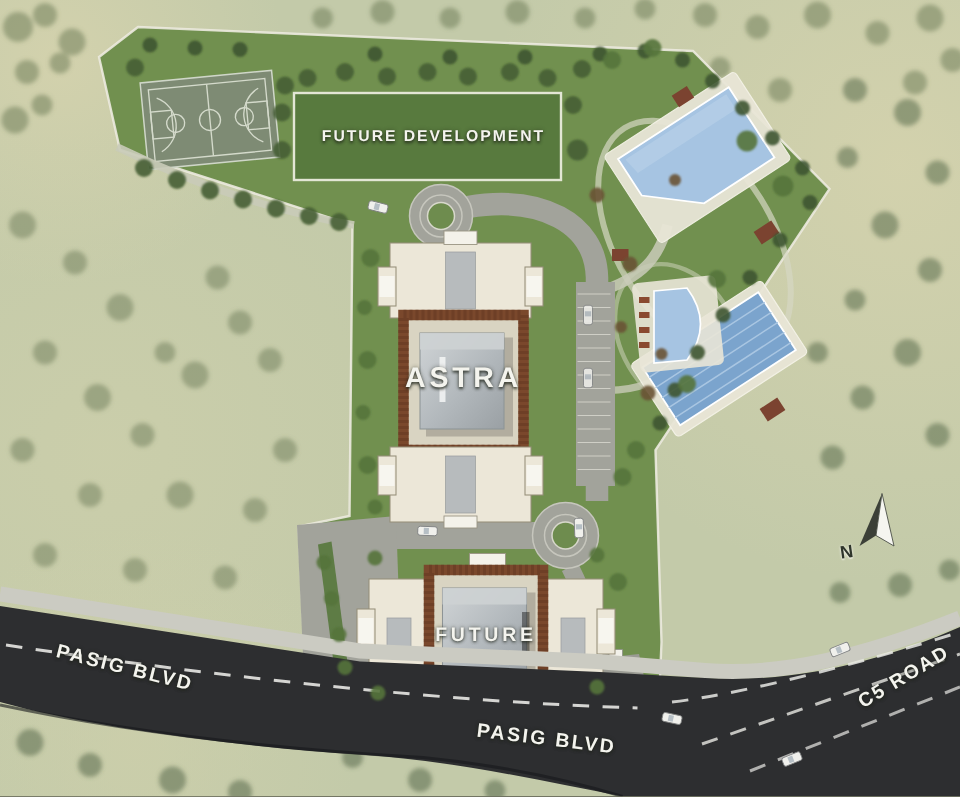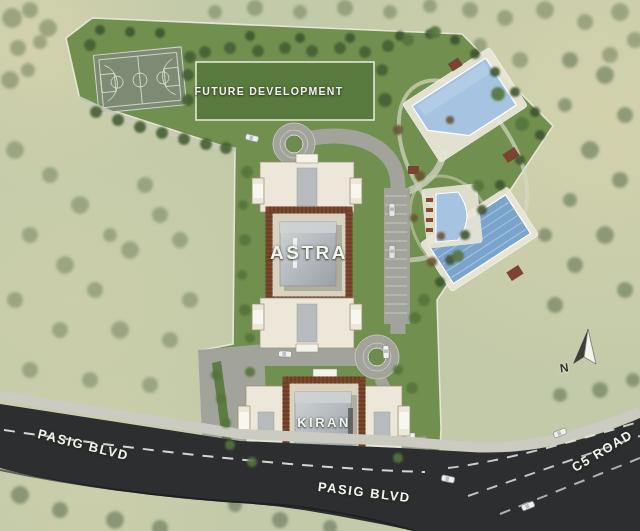--- a/index.html
+++ b/index.html
@@ -7,21 +7,21 @@
     position:relative;width:640px;height:531px;overflow:hidden;
     font-family:"Liberation Sans",sans-serif;background:#c3caa9;
   }
   .stage svg{position:absolute;left:0;top:0;}
   .lbl{
     position:absolute;color:#f4f4ee;font-weight:bold;white-space:nowrap;
     text-shadow:0 1px 2px rgba(30,35,25,.8),0 0 3px rgba(30,35,25,.45);
     pointer-events:none;
   }
   .lbl.box{display:flex;align-items:center;justify-content:center;}
-  #lbl-future{left:180px;top:62px;width:178px;height:58px;font-size:10.5px;letter-spacing:1.3px;}
+  #lbl-future{left:200px;top:62px;width:178px;height:58px;font-size:10.5px;letter-spacing:1.3px;}
   #lbl-astra {left:280px;top:221px;width:58px;height:64px;font-size:19px;letter-spacing:2.5px;}
   #lbl-kiran {left:295px;top:391px;width:58px;height:62px;font-size:13px;letter-spacing:2.5px;}
   #lbl-pasig-w{left:38px;top:426px;font-size:13px;letter-spacing:1.6px;transform:rotate(14deg);transform-origin:left center;}
   #lbl-pasig-s{left:318px;top:479px;font-size:13px;letter-spacing:1.6px;transform:rotate(7deg);transform-origin:left center;}
   #lbl-c5    {left:573px;top:461px;font-size:13px;letter-spacing:1.4px;transform:rotate(-31deg);transform-origin:left center;}
   #lbl-n{
     left:560px;top:361px;font-size:12px;color:#2f352b;transform:rotate(-8deg);
     text-shadow:0 0 2px rgba(245,245,235,.95),0 1px 1px rgba(245,245,235,.8);
   }
 </style>
@@ -398,18 +398,18 @@
   </g>
 
   <g>
     <polygon points="588,329 573,364 584,357" fill="#3c4038"></polygon>
     <polygon points="588,329 584,357 596,364" fill="#f5f5f0" stroke="#4a4e46" stroke-width="0.6"></polygon>
   </g>
 </svg>
 
   <div class="lbl box" id="lbl-future">FUTURE DEVELOPMENT</div>
   <div class="lbl box" id="lbl-astra">ASTRA</div>
-  <div class="lbl box" id="lbl-kiran">KIRAN</div>
+  <div class="lbl box" id="lbl-kiran">FUTURE</div>
   <div class="lbl" id="lbl-pasig-w">PASIG BLVD</div>
   <div class="lbl" id="lbl-pasig-s">PASIG BLVD</div>
   <div class="lbl" id="lbl-c5">C5 ROAD</div>
   <div class="lbl" id="lbl-n">N</div>
 </div>
 
 </body></html>

